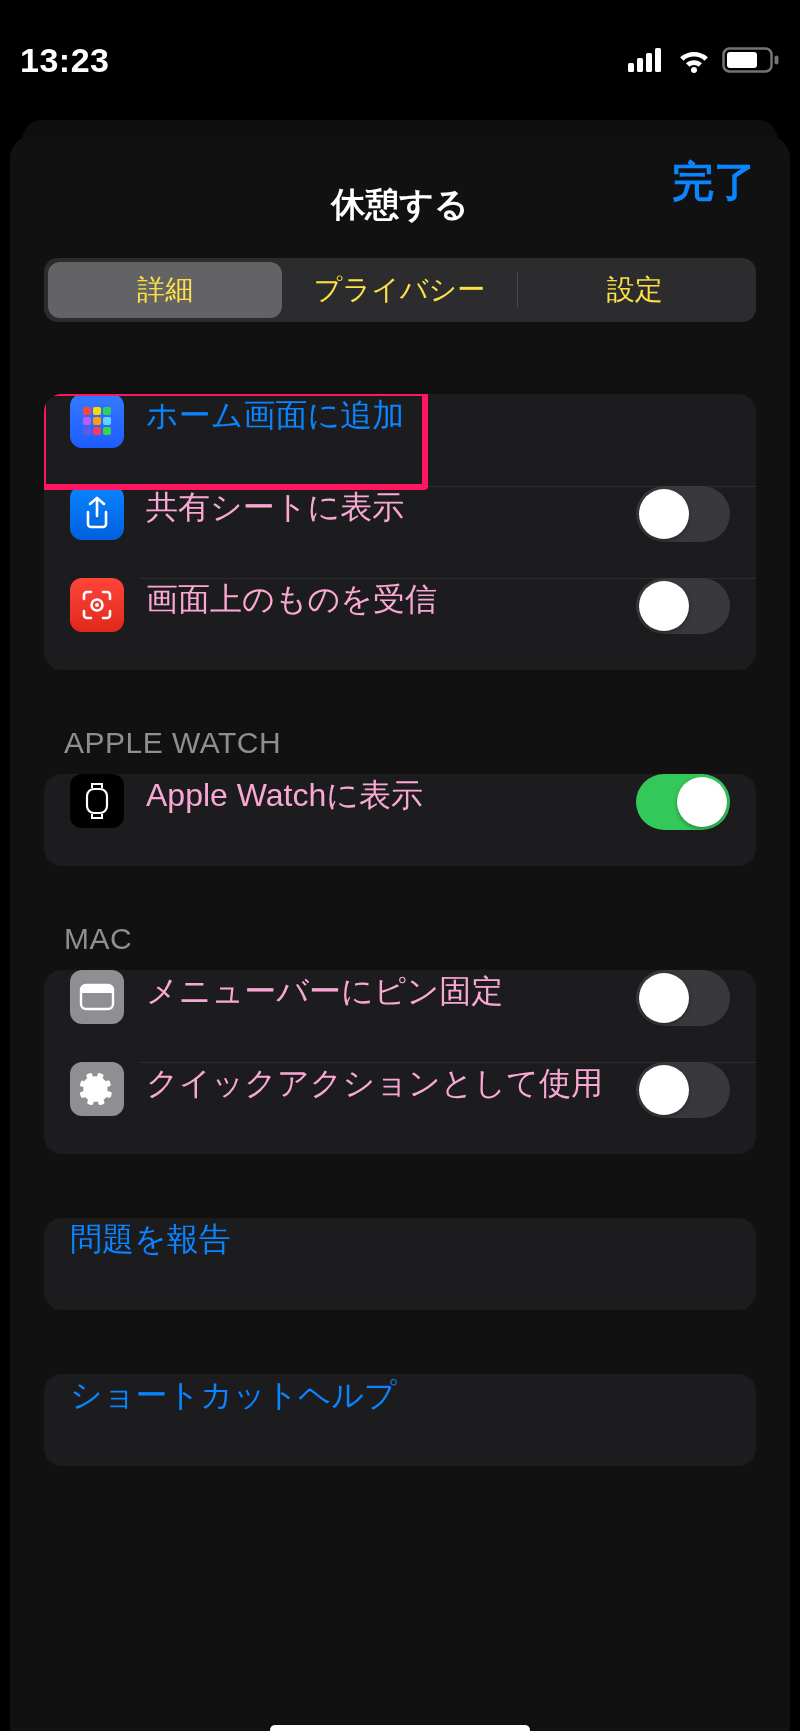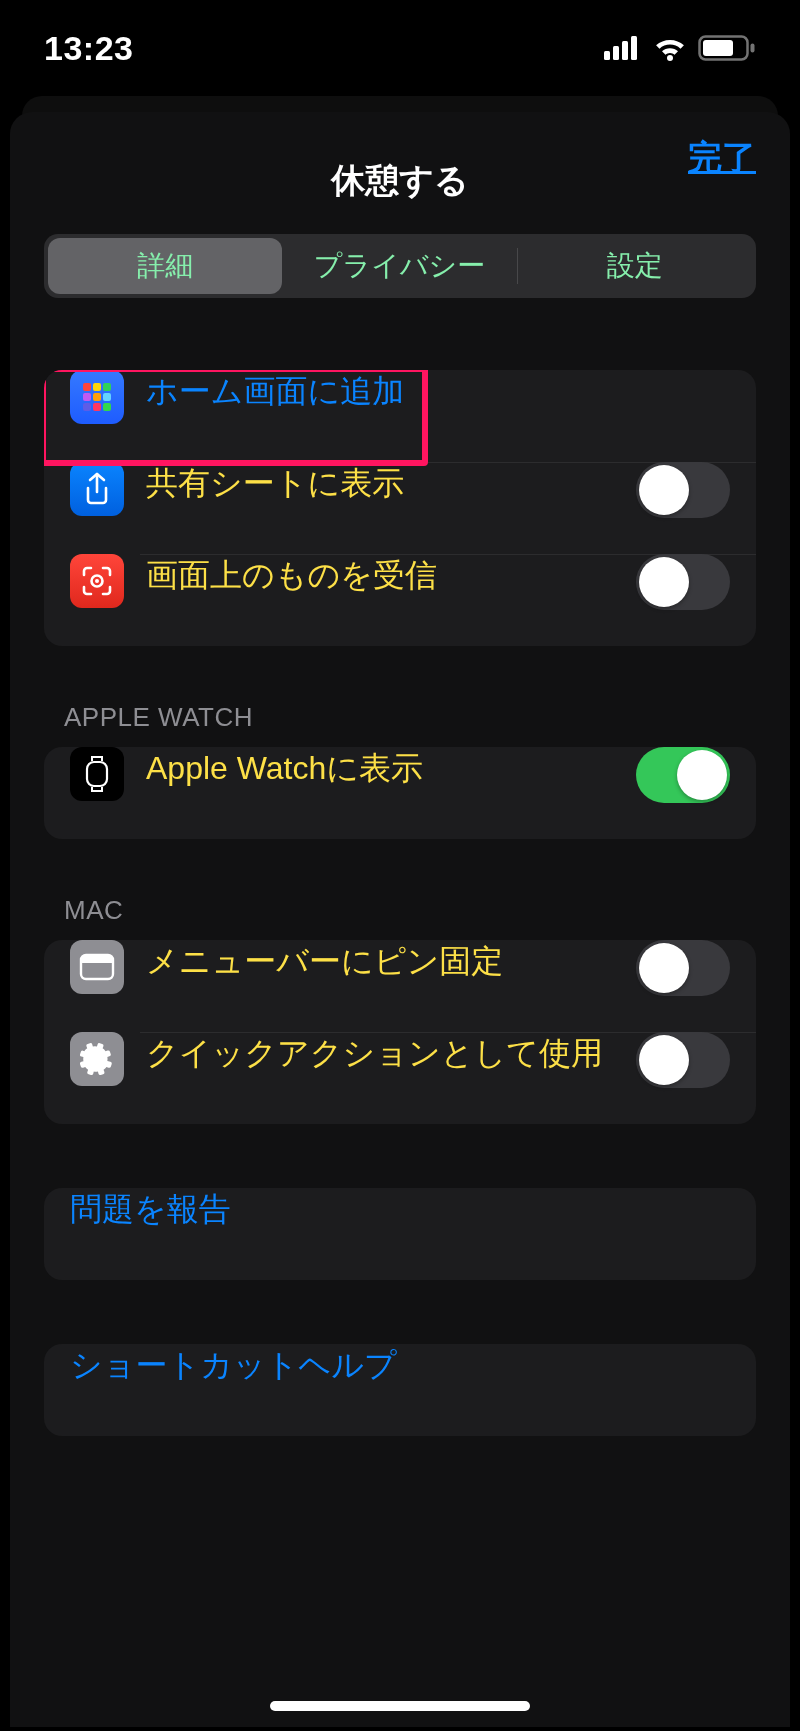--- a/index.html
+++ b/index.html
@@ -1,36 +1,36 @@
 <!DOCTYPE html>
 <html><head>
   <meta charset="utf-8">
   <style>
     * { margin: 0; padding: 0; box-sizing: border-box; -webkit-font-smoothing: antialiased; }
     html, body { width: 800px; height: 1731px; background: #000; color: #fff; font-family: -apple-system, "SF Pro Text", "Helvetica Neue", Arial, "Hiragino Kaku Gothic ProN", sans-serif; overflow: hidden; }
-    .status-bar { height: 96px; display: flex; align-items: center; justify-content: space-between; padding: 0 44px; font-size: 34px; font-weight: 600; letter-spacing: 0.5px; }
+    .status-bar { height: 120px; display: flex; align-items: center; justify-content: space-between; padding: 0 20px; font-size: 34px; font-weight: 600; letter-spacing: 0.5px; }
     .status-icons { display: flex; align-items: center; gap: 10px; }
     .sheet-stack { position: relative; width: 100%; height: calc(1731px - 100px); }
     .sheet-back { position: absolute; top: 0; left: 50%; transform: translateX(-50%); width: 756px; height: 20px; background: #0e0e0e; border-radius: 20px 20px 0 0; }
     .sheet-front { position: absolute; top: 16px; left: 50%; transform: translateX(-50%); width: 780px; height: calc(1731px - 100px - 16px); background: #111112; border-radius: 22px 22px 0 0; padding: 0; }
     .sheet-header { height: 92px; display: flex; align-items: flex-end; justify-content: center; position: relative; }
     .sheet-title { font-size: 34px; font-weight: 600; }
-    .done-btn { position: absolute; right: 34px; top: 50%; transform: translateY(-50%); font-size: 34px; font-weight: 600; color: #0a84ff; background: none; border: none; cursor: pointer; text-decoration: underline; }
+    .done-btn { position: absolute; right: 34px; top: 50%; transform: translateY(-50%); font-size: 42px; font-weight: 600; color: #0a84ff; background: none; border: none; cursor: pointer; }
     .segmented { margin: 30px 34px 0 34px; height: 64px; background: #2c2c2e; border-radius: 14px; padding: 4px; display: flex; }
-    .seg-item { flex: 1; display: flex; align-items: center; justify-content: center; font-size: 28px; font-weight: 500; color: #86efac; border-radius: 12px; cursor: pointer; position: relative; }
+    .seg-item { flex: 1; display: flex; align-items: center; justify-content: center; font-size: 28px; font-weight: 500; color: #fde047; border-radius: 12px; cursor: pointer; position: relative; }
     .seg-item.selected { background: #636366; }
     .seg-divider { width: 1px; height: 36px; align-self: center; background: #48484a; }
     .content { padding: 0 34px; }
-    .section-header { font-size: 26px; color: #8e8e93; letter-spacing: 0.5px; margin: 56px 0 14px 20px; text-transform: uppercase; }
+    .section-header { font-size: 30px; color: #8e8e93; letter-spacing: 0.5px; margin: 56px 0 14px 20px; text-transform: uppercase; }
     .group { background: #1c1c1e; border-radius: 18px; overflow: hidden; }
     .group.first { margin-top: 72px; }
     .row { display: flex; height: 92px; padding: 0 26px; position: relative; cursor: pointer; }
     .row + .row::before { content:""; position:absolute; top:0; left:96px; right:0; height:1px; background:#2c2c2e; }
     .row-icon { width: 54px; height: 54px; border-radius: 12px; margin-right: 22px; display:flex; align-items:center; justify-content:center; flex-shrink:0; }
-    .row-label { font-size: 32px; color:#fde047; flex:1; }
+    .row-label { font-size: 32px; color:#f9a8d4; flex:1; }
     .row-label.link { color:#0a84ff; }
     .toggle { width: 94px; height: 56px; border-radius: 30px; background:#39393d; position: relative; flex-shrink:0; cursor:pointer; }
     .toggle.on { background:#34c759; }
     .knob { position:absolute; top:3px; left:3px; width:50px; height:50px; border-radius:50%; background:#fff; box-shadow:0 2px 4px rgba(0,0,0,.3); transition:left .15s; }
     .toggle.on .knob { left: 41px; }
     .link-group { margin-top: 64px; }
     .link-row { background:#1c1c1e; border-radius:18px; height:92px; display:flex; align-items:flex-start; padding:0 26px; cursor:pointer; }
     .link-row .row-label { color:#0a84ff; }
     .highlight { position:absolute; border:6px solid #ff1560; border-radius:4px; pointer-events:none; }
     .home-indicator { position:absolute; bottom:16px; left:50%; transform:translateX(-50%); width:260px; height:10px; background:#fff; border-radius:10px; }

